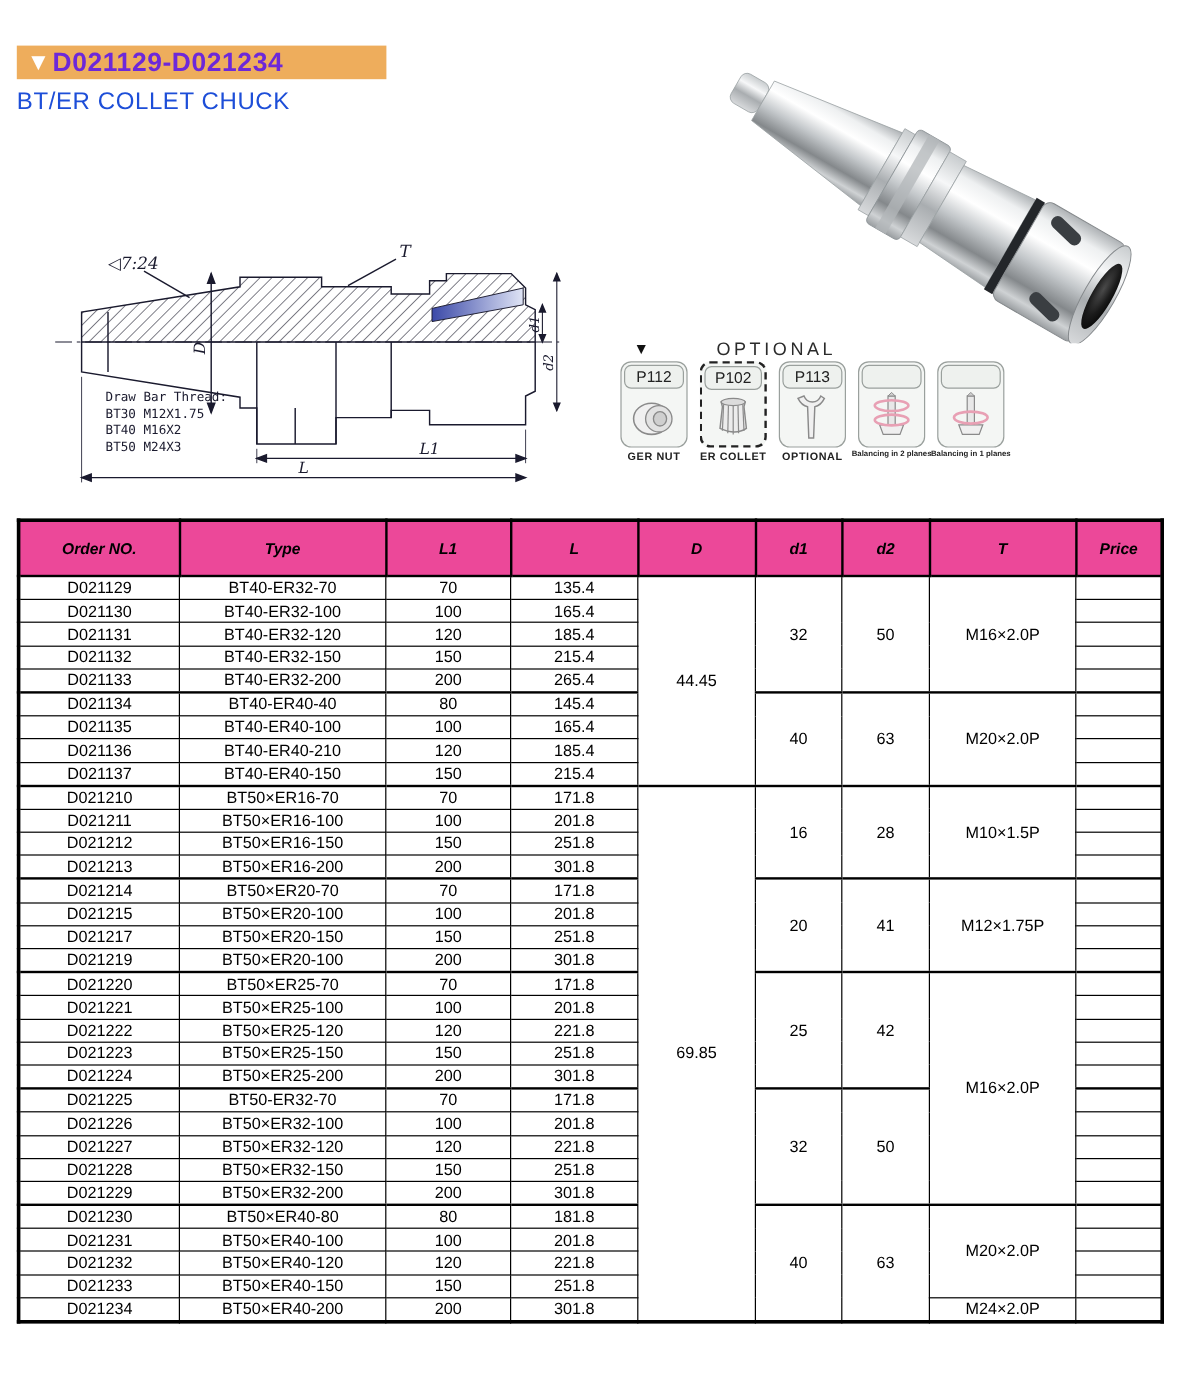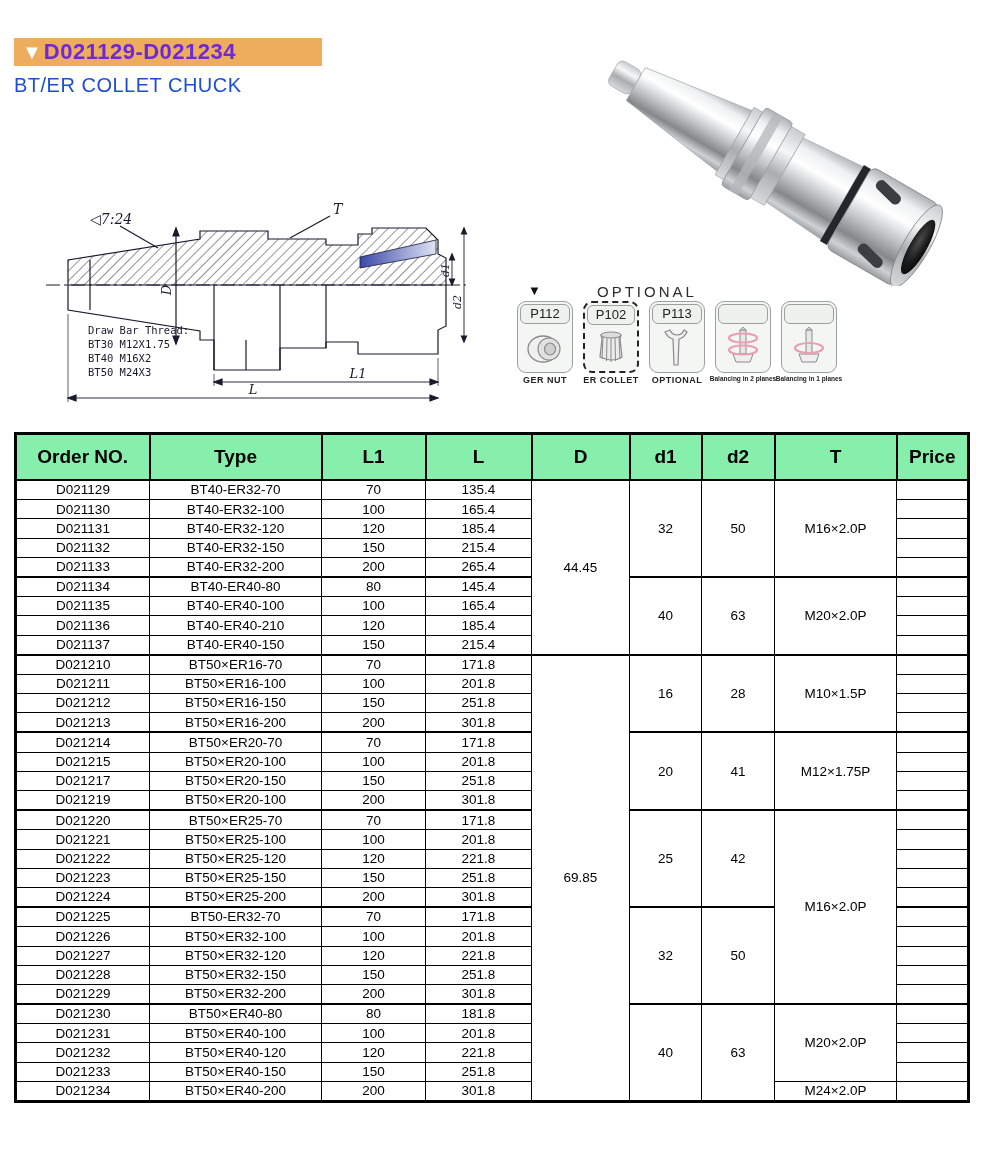--- a/index.html
+++ b/index.html
@@ -20,21 +20,21 @@
   .opt-box.hl{border:2px dashed #222;}
   .opt-pill{margin:2px 2px 0 2px; border:1.2px solid #9aa09d; border-radius:6px; background:#eef1ee; text-align:center; font-size:13px; color:#222; height:18px; line-height:17px; overflow:hidden;}
   .opt-icon{display:flex; justify-content:center; align-items:center; height:48px;}
   .opt-cap{text-align:center; font-size:9px; font-weight:bold; color:#222; margin-top:2px; white-space:nowrap; letter-spacing:0.5px;}
   .opt-cap.tiny{font-size:6.5px; font-weight:bold; letter-spacing:0;}
   .opt-item{display:flex; flex-direction:column; align-items:center; width:62px;}
 
   
   .spec-table{left:14px; top:432px;}
   table{border-collapse:collapse; table-layout:fixed; width:953px;}
-  th{background:#86efac; border:2px solid #000; font-size:19px; font-weight:bold; height:44px; padding:0;}
+  th{background:#ec4899; border:2px solid #000; font-size:13px; font-weight:bold; height:44px; padding:0;font-style:italic;}
   td{border:1.5px solid #000; font-size:13.5px; text-align:center; height:18.2px; padding:0; line-height:1; white-space:nowrap; overflow:hidden;}
   table{border:3px solid #000;}
   thead th{border-bottom:2.5px solid #000;}
   tr.gs td{border-top:2.5px solid #000;}
 
   svg text{font-family:"DejaVu Serif", serif;}
   .mono{font-family:"DejaVu Sans Mono", monospace;}
 </style>
 </head>
 <body>
@@ -310,21 +310,21 @@
         </tr>
         <tr>
           <td>D021133</td>
           <td>BT40-ER32-200</td>
           <td>200</td>
           <td>265.4</td>
           <td></td>
         </tr>
         <tr class="gs">
           <td>D021134</td>
-          <td>BT40-ER40-80</td>
+          <td>BT40-ER40-40</td>
           <td>80</td>
           <td>145.4</td>
           <td rowspan="4">40</td>
           <td rowspan="4">63</td>
           <td rowspan="4">M20×2.0P</td>
           <td></td>
         </tr>
         <tr>
           <td>D021135</td>
           <td>BT40-ER40-100</td>

